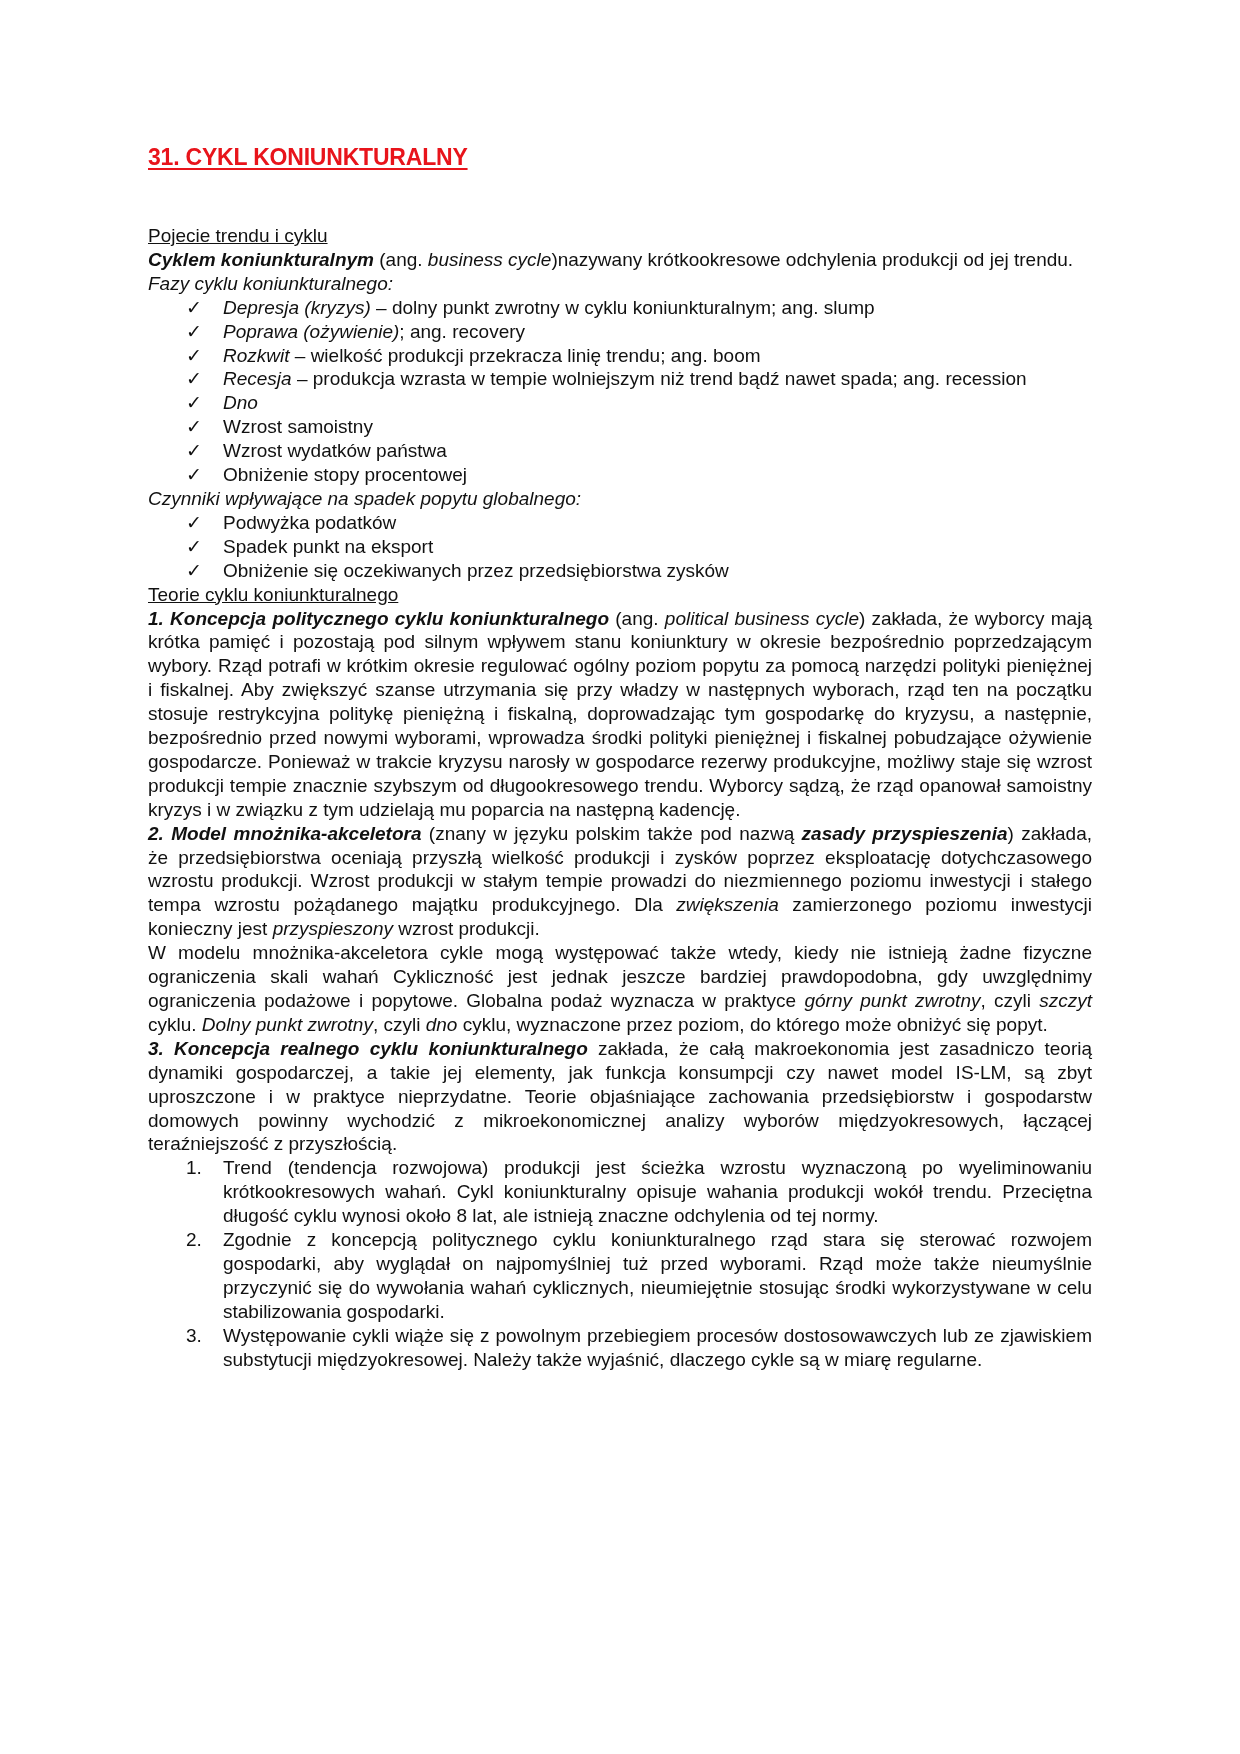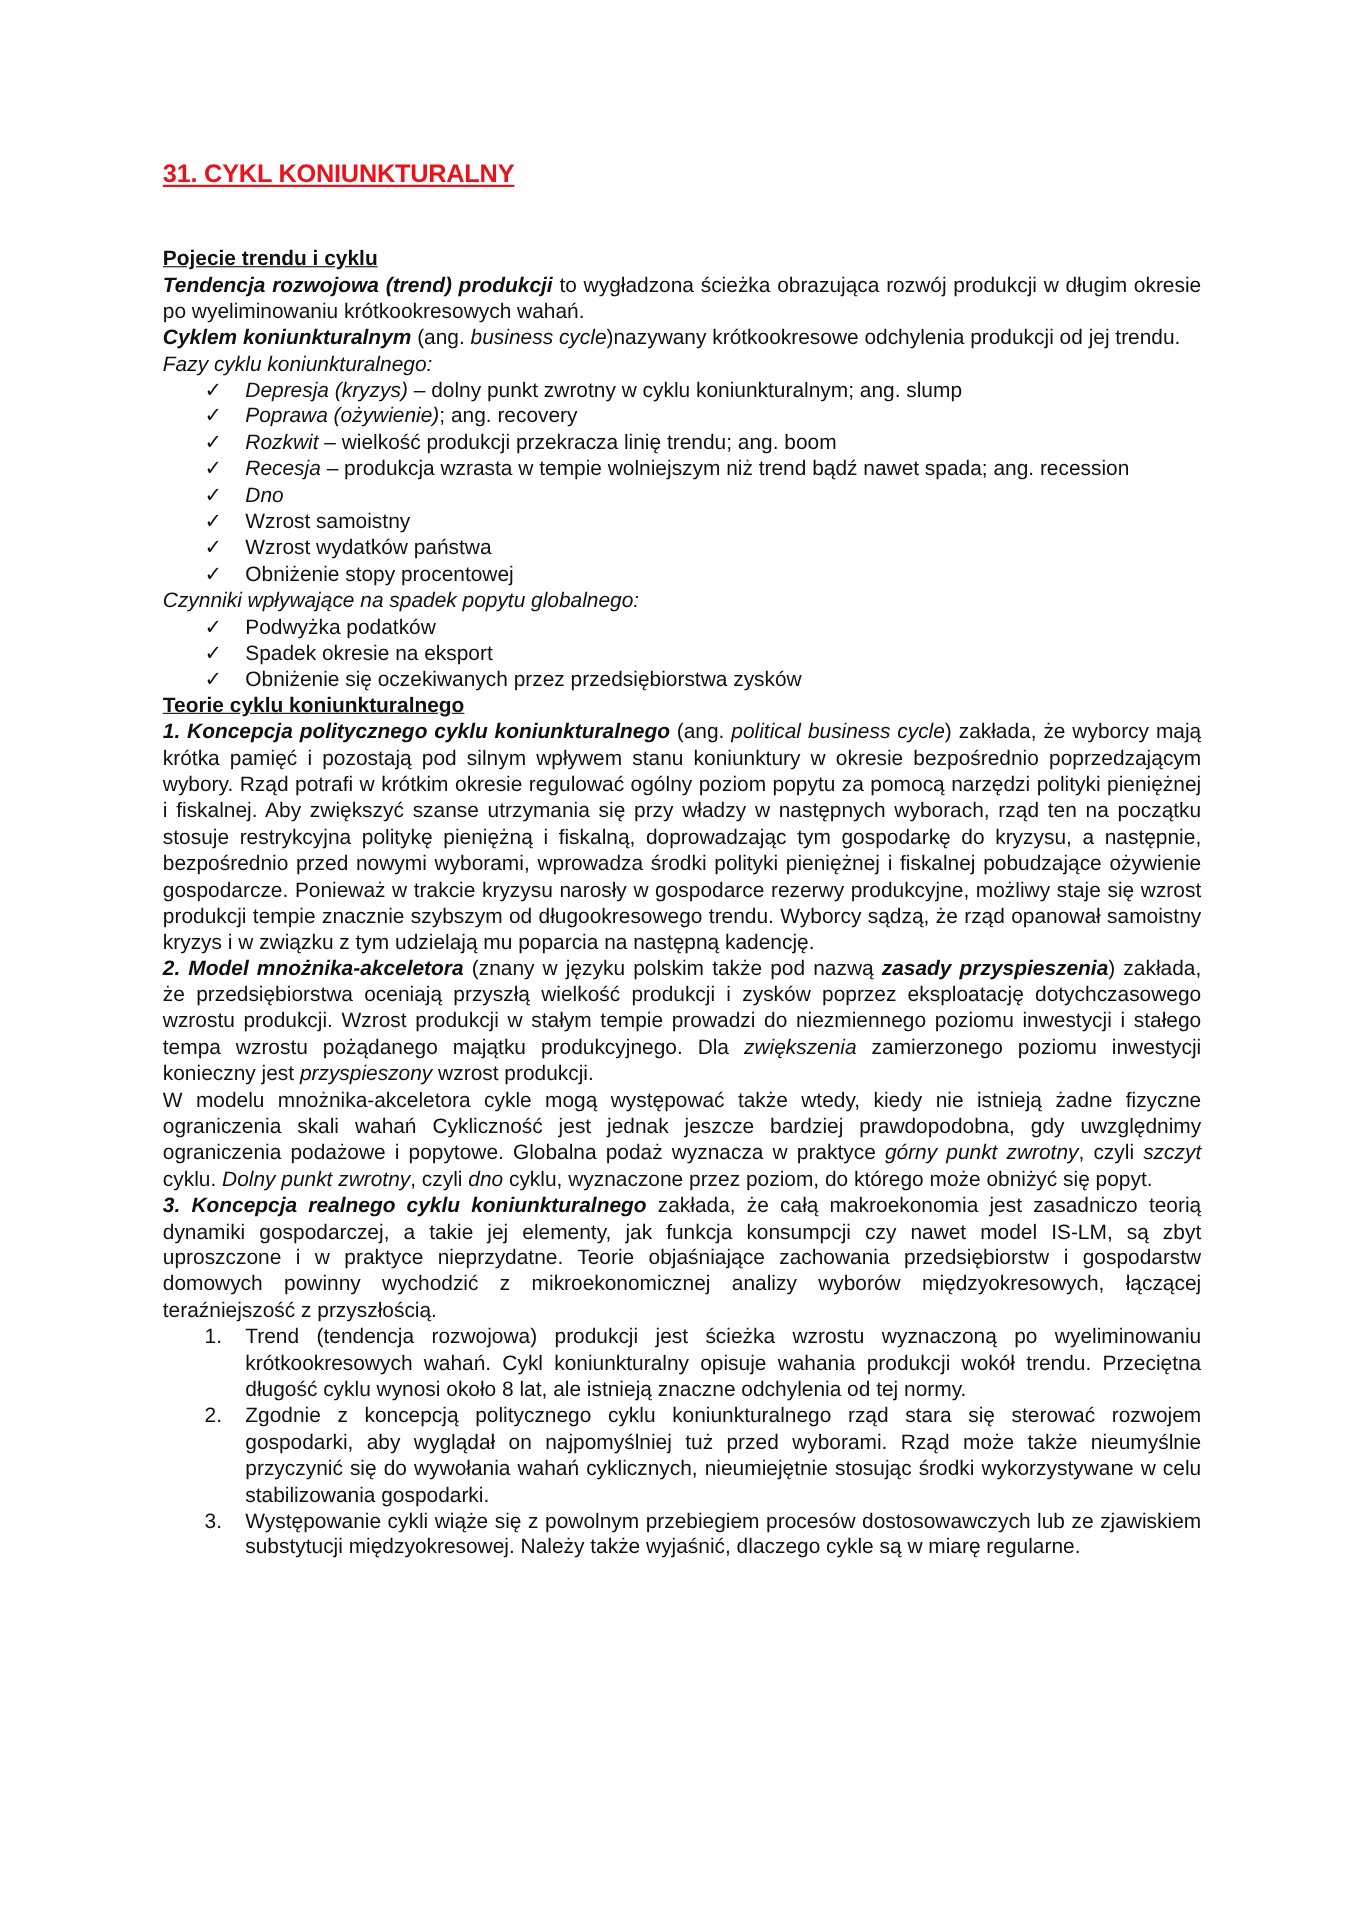--- a/index.html
+++ b/index.html
@@ -9,41 +9,40 @@
     font-family: "Liberation Sans", sans-serif;
     font-size: 19px; line-height: 23.9px; color: #111111;
   }
   .title {
     position: absolute; top: 146px; left: 0;
     font-size: 23px; font-weight: bold; color: #e8141b;
     text-decoration: underline; text-decoration-thickness: 2px;
     text-underline-offset: 3px; letter-spacing: -0.2px; text-align: right;
   }
   .body { position: absolute; top: 224px; left: 0; width: 944px; }
-  .u { text-decoration: underline; font-weight: bold; }
+  .u { text-decoration: underline; }
   .p { margin: 0; text-align: justify; }
   .bi { font-weight: bold; font-style: italic; }
   .i { font-style: italic; }
   ul.check { list-style: none; margin: 0; padding: 0 0 0 38px; }
   ul.check li { position: relative; padding-left: 37px; text-align: justify; }
   ul.check li .ck { position: absolute; left: 0; top: 0; width: 20px; }
   ol.sum { margin: 0; padding: 0 0 0 38px; list-style: none; }
   ol.sum li { position: relative; padding-left: 37px; text-align: justify; }
   ol.sum li .num { position: absolute; left: 0; top: 0; }
 </style>
 </head>
 <body>
 
 <div class="page">
   <div class="title">31. CYKL KONIUNKTURALNY</div>
 
   <div class="body">
     <div class="u">Pojecie trendu i cyklu</div>
 
-    <p class="p"><span class="bi">Tendencja rozwojowa (trend) produkcji</span><span> to wygładzona ścieżka obrazująca rozwój produkcji w długim okresie po wyeliminowaniu krótkookresowych wahań.</span></p>
 
     <p class="p"><span class="bi">Cyklem koniunkturalnym</span><span> (ang. </span><span class="i">business cycle</span><span>)nazywany krótkookresowe odchylenia produkcji od jej trendu.</span></p>
 
     <div class="i">Fazy cyklu koniunkturalnego:</div>
     <ul class="check">
       <li><span class="ck">✓</span><span class="i">Depresja (kryzys)</span><span> – dolny punkt zwrotny w cyklu koniunkturalnym; ang. slump</span></li>
       <li><span class="ck">✓</span><span class="i">Poprawa (ożywienie)</span><span>; ang. recovery</span></li>
       <li><span class="ck">✓</span><span class="i">Rozkwit</span><span> – wielkość produkcji przekracza linię trendu; ang. boom</span></li>
       <li><span class="ck">✓</span><span class="i">Recesja</span><span> – produkcja wzrasta w tempie wolniejszym niż trend bądź nawet spada; ang. recession</span></li>
       <li><span class="ck">✓</span><span class="i">Dno</span><span></span></li>
@@ -51,21 +50,21 @@
 
     <ul class="check">
       <li><span class="ck">✓</span><span>Wzrost samoistny</span></li>
       <li><span class="ck">✓</span><span>Wzrost wydatków państwa</span></li>
       <li><span class="ck">✓</span><span>Obniżenie stopy procentowej</span></li>
     </ul>
 
     <div class="i">Czynniki wpływające na spadek popytu globalnego:</div>
     <ul class="check">
       <li><span class="ck">✓</span><span>Podwyżka podatków</span></li>
-      <li><span class="ck">✓</span><span>Spadek okresie na eksport</span></li>
+      <li><span class="ck">✓</span><span>Spadek punkt na eksport</span></li>
       <li><span class="ck">✓</span><span>Obniżenie się oczekiwanych przez przedsiębiorstwa zysków</span></li>
     </ul>
 
     <div class="u">Teorie cyklu koniunkturalnego</div>
 
     <p class="p"><span class="bi">1. Koncepcja politycznego cyklu koniunkturalnego</span><span> (ang. </span><span class="i">political business cycle</span><span>) zakłada, że wyborcy mają krótka pamięć i pozostają pod silnym wpływem stanu koniunktury w okresie bezpośrednio poprzedzającym wybory. Rząd potrafi w krótkim okresie regulować ogólny poziom popytu za pomocą narzędzi polityki pieniężnej i fiskalnej. Aby zwiększyć szanse utrzymania się przy władzy w następnych wyborach, rząd ten na początku stosuje restrykcyjna politykę pieniężną i fiskalną, doprowadzając tym gospodarkę do kryzysu, a następnie, bezpośrednio przed nowymi wyborami, wprowadza środki polityki pieniężnej i fiskalnej pobudzające ożywienie gospodarcze. Ponieważ w trakcie kryzysu narosły w gospodarce rezerwy produkcyjne, możliwy staje się wzrost produkcji tempie znacznie szybszym od długookresowego trendu. Wyborcy sądzą, że rząd opanował samoistny kryzys i w związku z tym udzielają mu poparcia na następną kadencję.</span></p>
 
     <p class="p"><span class="bi">2. Model mnożnika-akceletora</span><span> (znany w języku polskim także pod nazwą </span><span class="bi">zasady przyspieszenia</span><span>) zakłada, że przedsiębiorstwa oceniają przyszłą wielkość produkcji i zysków poprzez eksploatację dotychczasowego wzrostu produkcji. Wzrost produkcji w stałym tempie prowadzi do niezmiennego poziomu inwestycji i stałego tempa wzrostu pożądanego majątku produkcyjnego. Dla </span><span class="i">zwiększenia</span><span> zamierzonego poziomu inwestycji konieczny jest </span><span class="i">przyspieszony</span><span> wzrost produkcji.</span></p>
 
     <p class="p"><span>W modelu mnożnika-akceletora cykle mogą występować także wtedy, kiedy nie istnieją żadne fizyczne ograniczenia skali wahań Cykliczność jest jednak jeszcze bardziej prawdopodobna, gdy uwzględnimy ograniczenia podażowe i popytowe. Globalna podaż wyznacza w praktyce </span><span class="i">górny punkt zwrotny</span><span>, czyli </span><span class="i">szczyt</span><span> cyklu. </span><span class="i">Dolny punkt zwrotny</span><span>, czyli </span><span class="i">dno</span><span> cyklu, wyznaczone przez poziom, do którego może obniżyć się popyt.</span></p>

